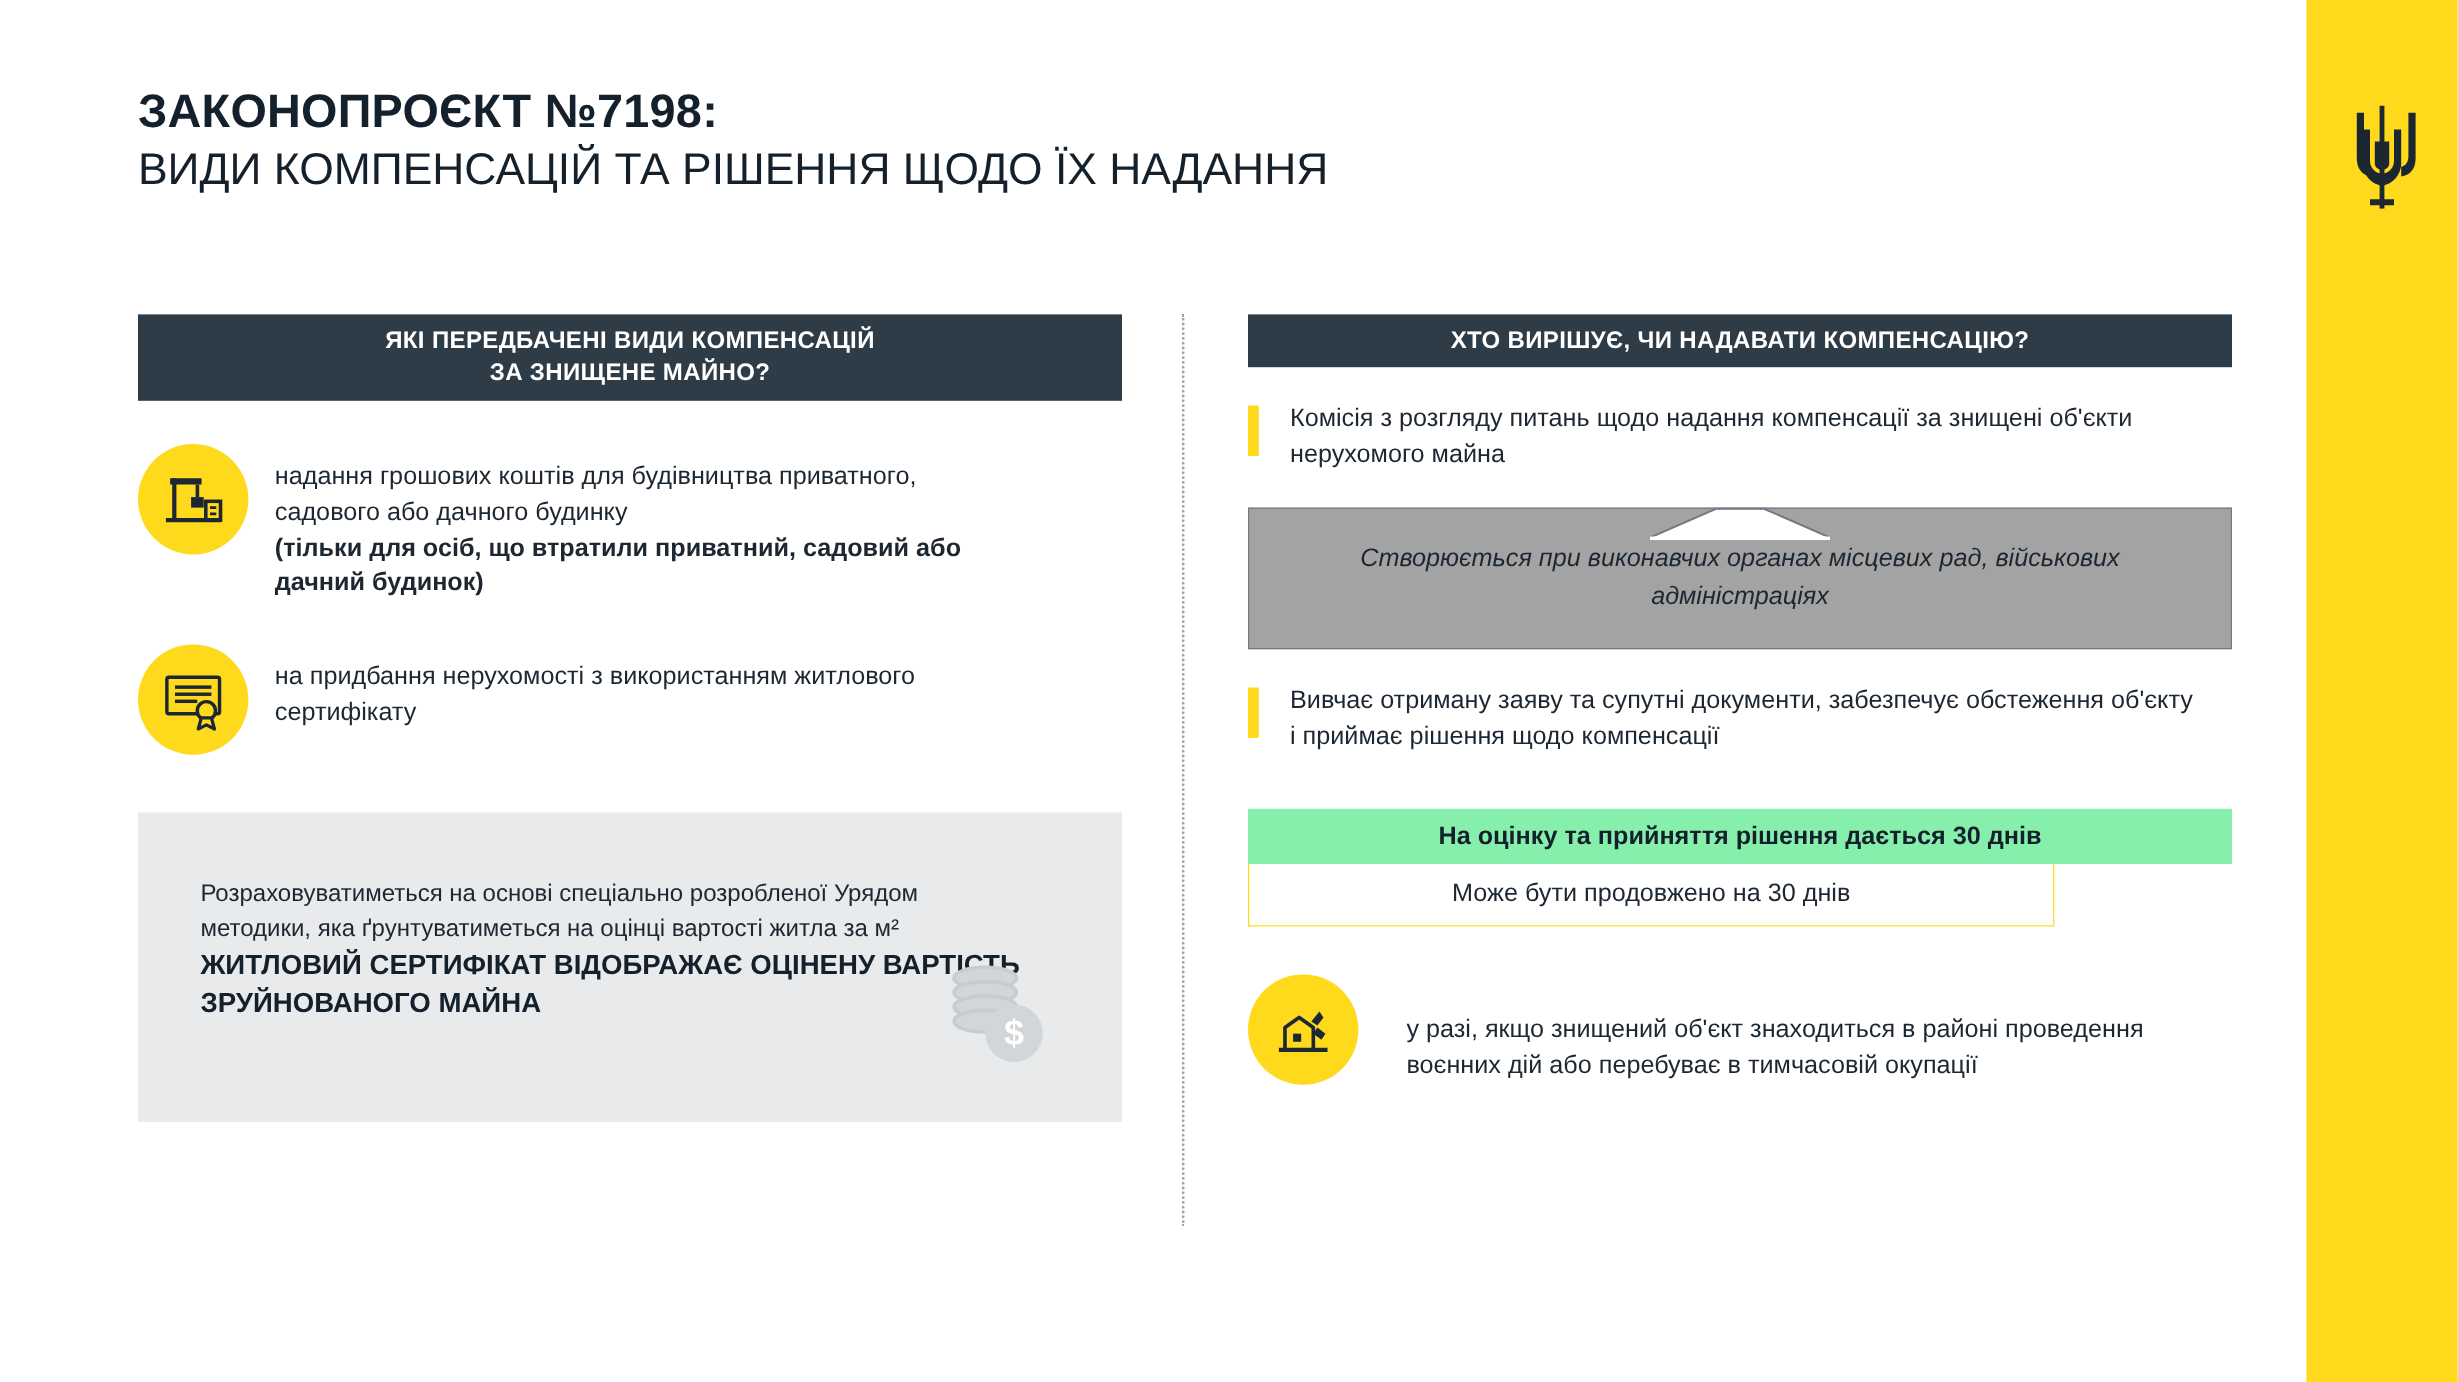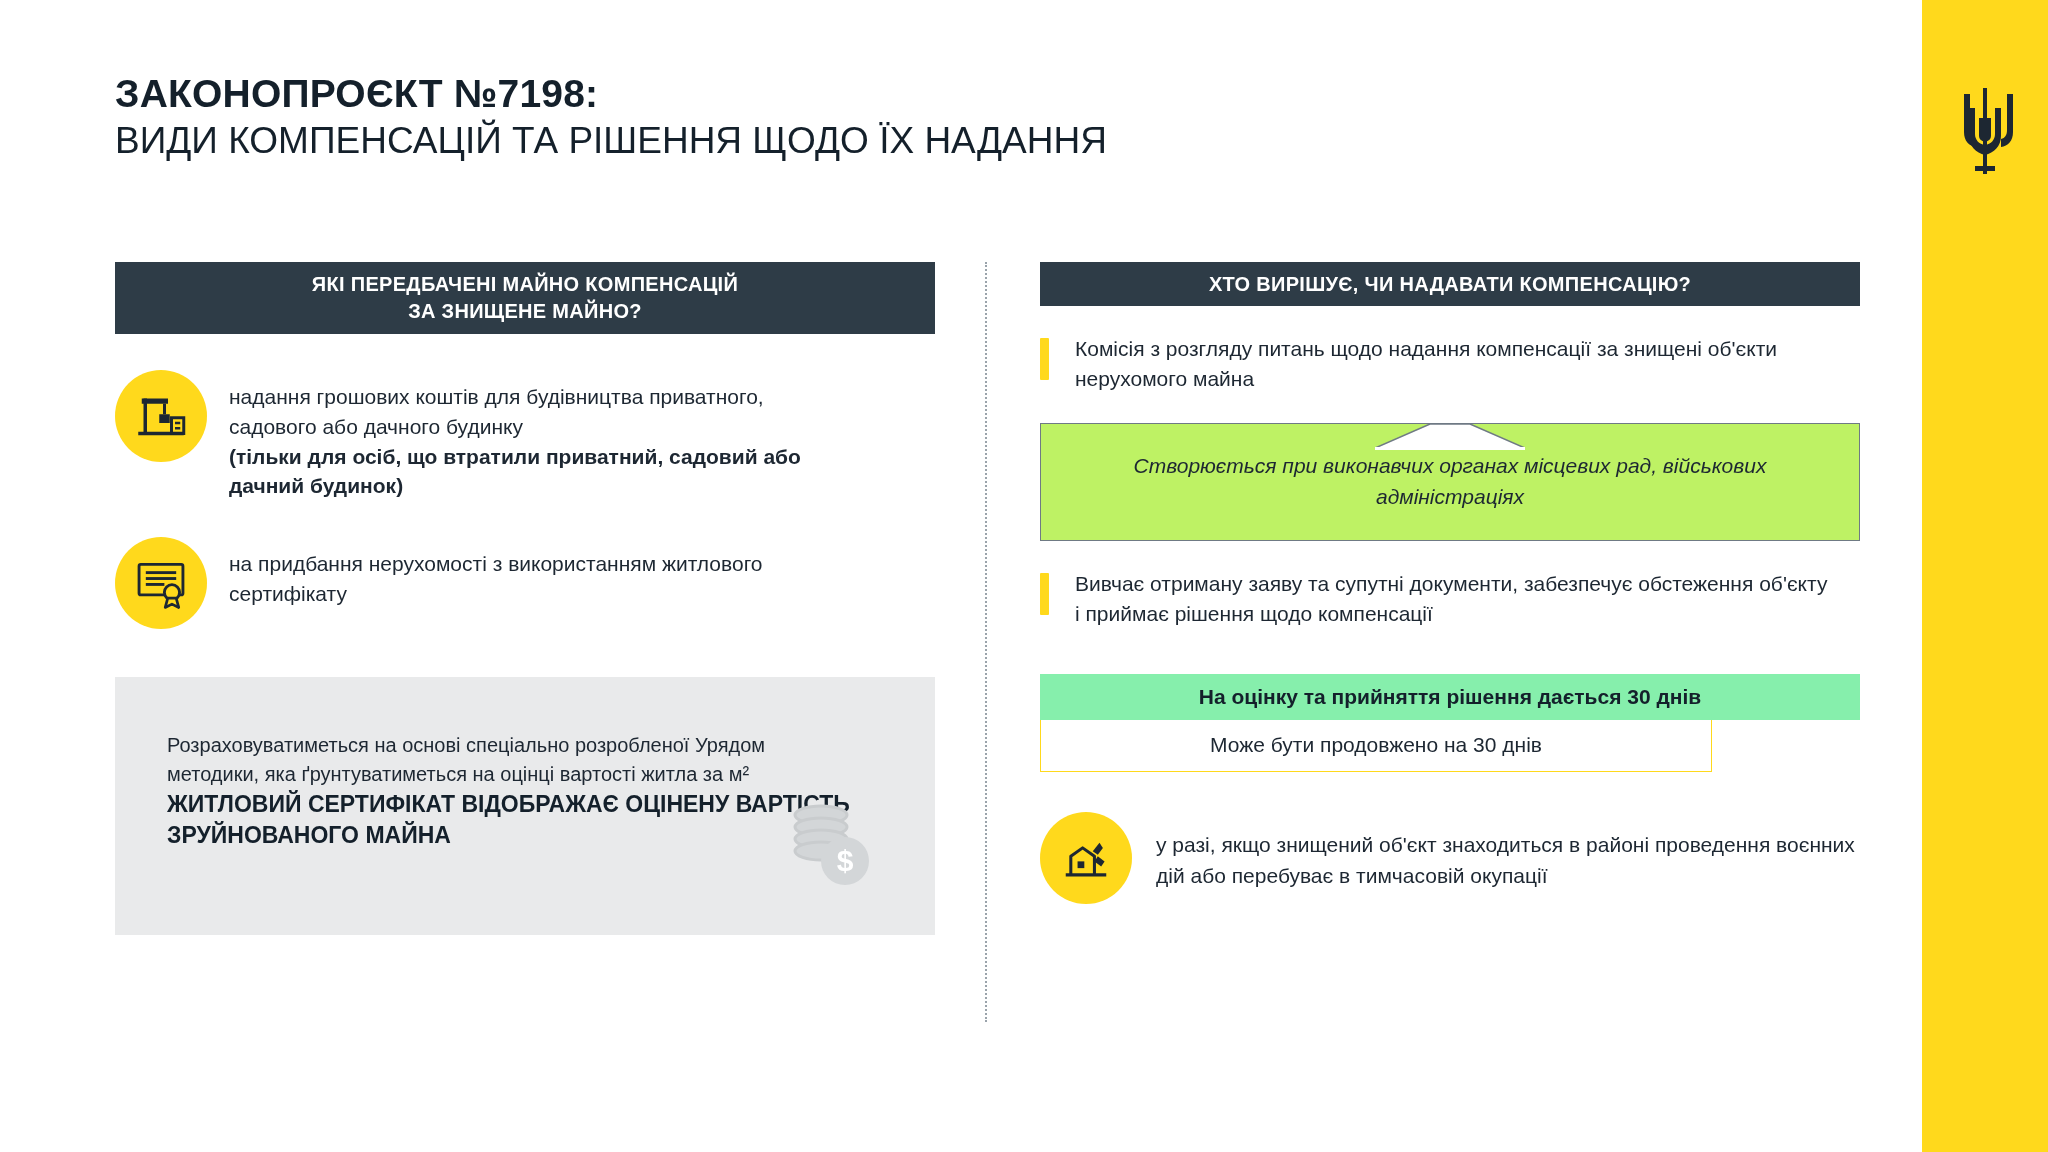--- a/index.html
+++ b/index.html
@@ -194,21 +194,21 @@
   #callout-box {
     border: 1.5px solid #6f7a84;
     box-sizing: border-box;
     width: 820px;
     height: 118px;
     display: flex;
     align-items: center;
     justify-content: center;
     text-align: center;
     padding: 0 40px;
-    background: #bef264;
+    background: #a3a3a3;
   }
   #callout-text {
     font-style: italic;
     font-size: 21px;
     line-height: 1.45;
   }
   #callout-notch {
     position: absolute;
     top: -1px;
     left: 50%;
@@ -240,22 +240,23 @@
     display: flex;
     align-items: center;
     justify-content: center;
     font-size: 21px;
     color: #1d2732;
   }
 
   
   #right-icon-row {
     display: flex;
-    align-items: center;
+    align-items: flex-end;
     margin-top: 40px;
+    gap: 16px;
   }
   #right-icon-row .row-text {
     margin-left: 24px;
     font-size: 21px;
     line-height: 1.45;
     max-width: 700px;
     padding-top: 6px;
   }
 </style>
 </head>
@@ -278,21 +279,21 @@
 <div id="header">
   <div id="title-line1">ЗАКОНОПРОЄКТ №7198:</div>
   <div id="title-line2">ВИДИ КОМПЕНСАЦІЙ ТА РІШЕННЯ ЩОДО ЇХ НАДАННЯ</div>
 </div>
 
 <div id="divider"></div>
 
 <div id="col-left">
 
   <div id="left-head" class="section-head">
-    <span>ЯКІ ПЕРЕДБАЧЕНІ МАЙНО КОМПЕНСАЦІЙ</span>
+    <span>ЯКІ ПЕРЕДБАЧЕНІ ВИДИ КОМПЕНСАЦІЙ</span>
     <span>ЗА ЗНИЩЕНЕ МАЙНО?</span>
   </div>
 
   <div class="icon-row">
     <div class="circle-icon">
       <svg viewBox="0 0 64 64" width="56" height="56" aria-hidden="true">
         <path d="M10 12h30v6H10z" fill="#1d2732"></path>
         <path d="M14 12v40" stroke="#1d2732" stroke-width="4" fill="none"></path>
         <path d="M36 18v12" stroke="#1d2732" stroke-width="3.4" fill="none"></path>
         <rect x="30" y="30" width="12" height="10" fill="#1d2732"></rect>

